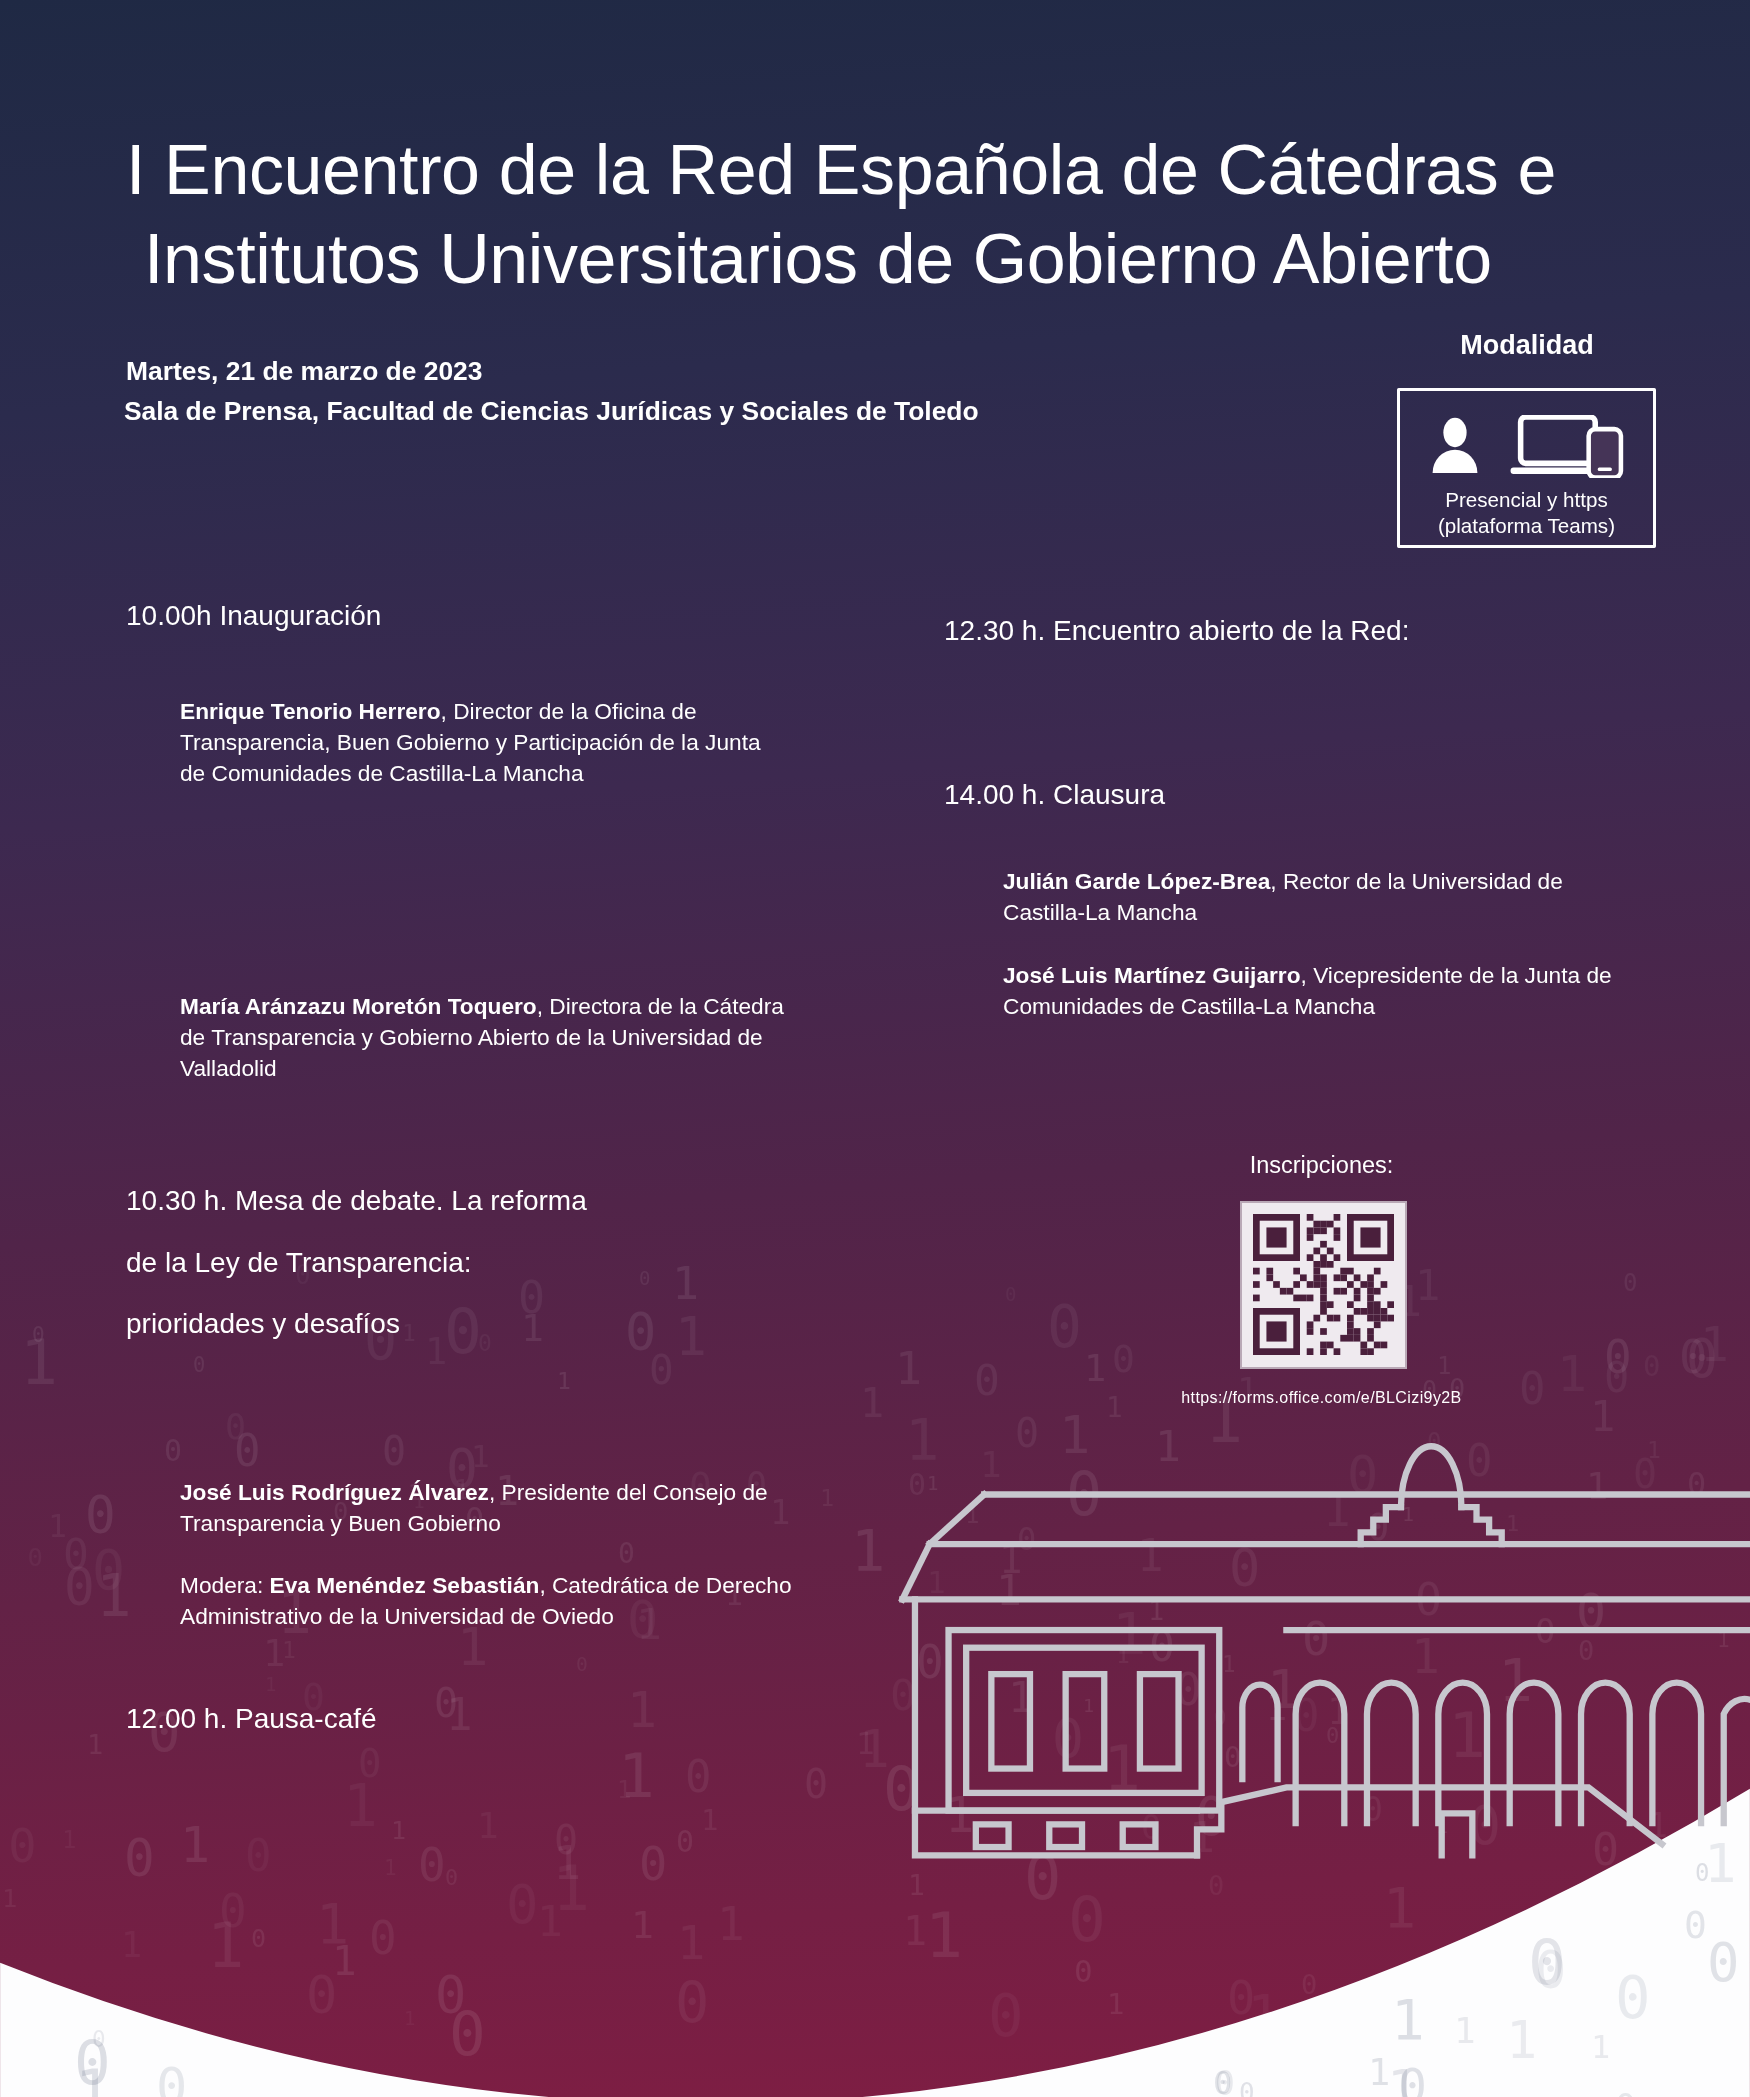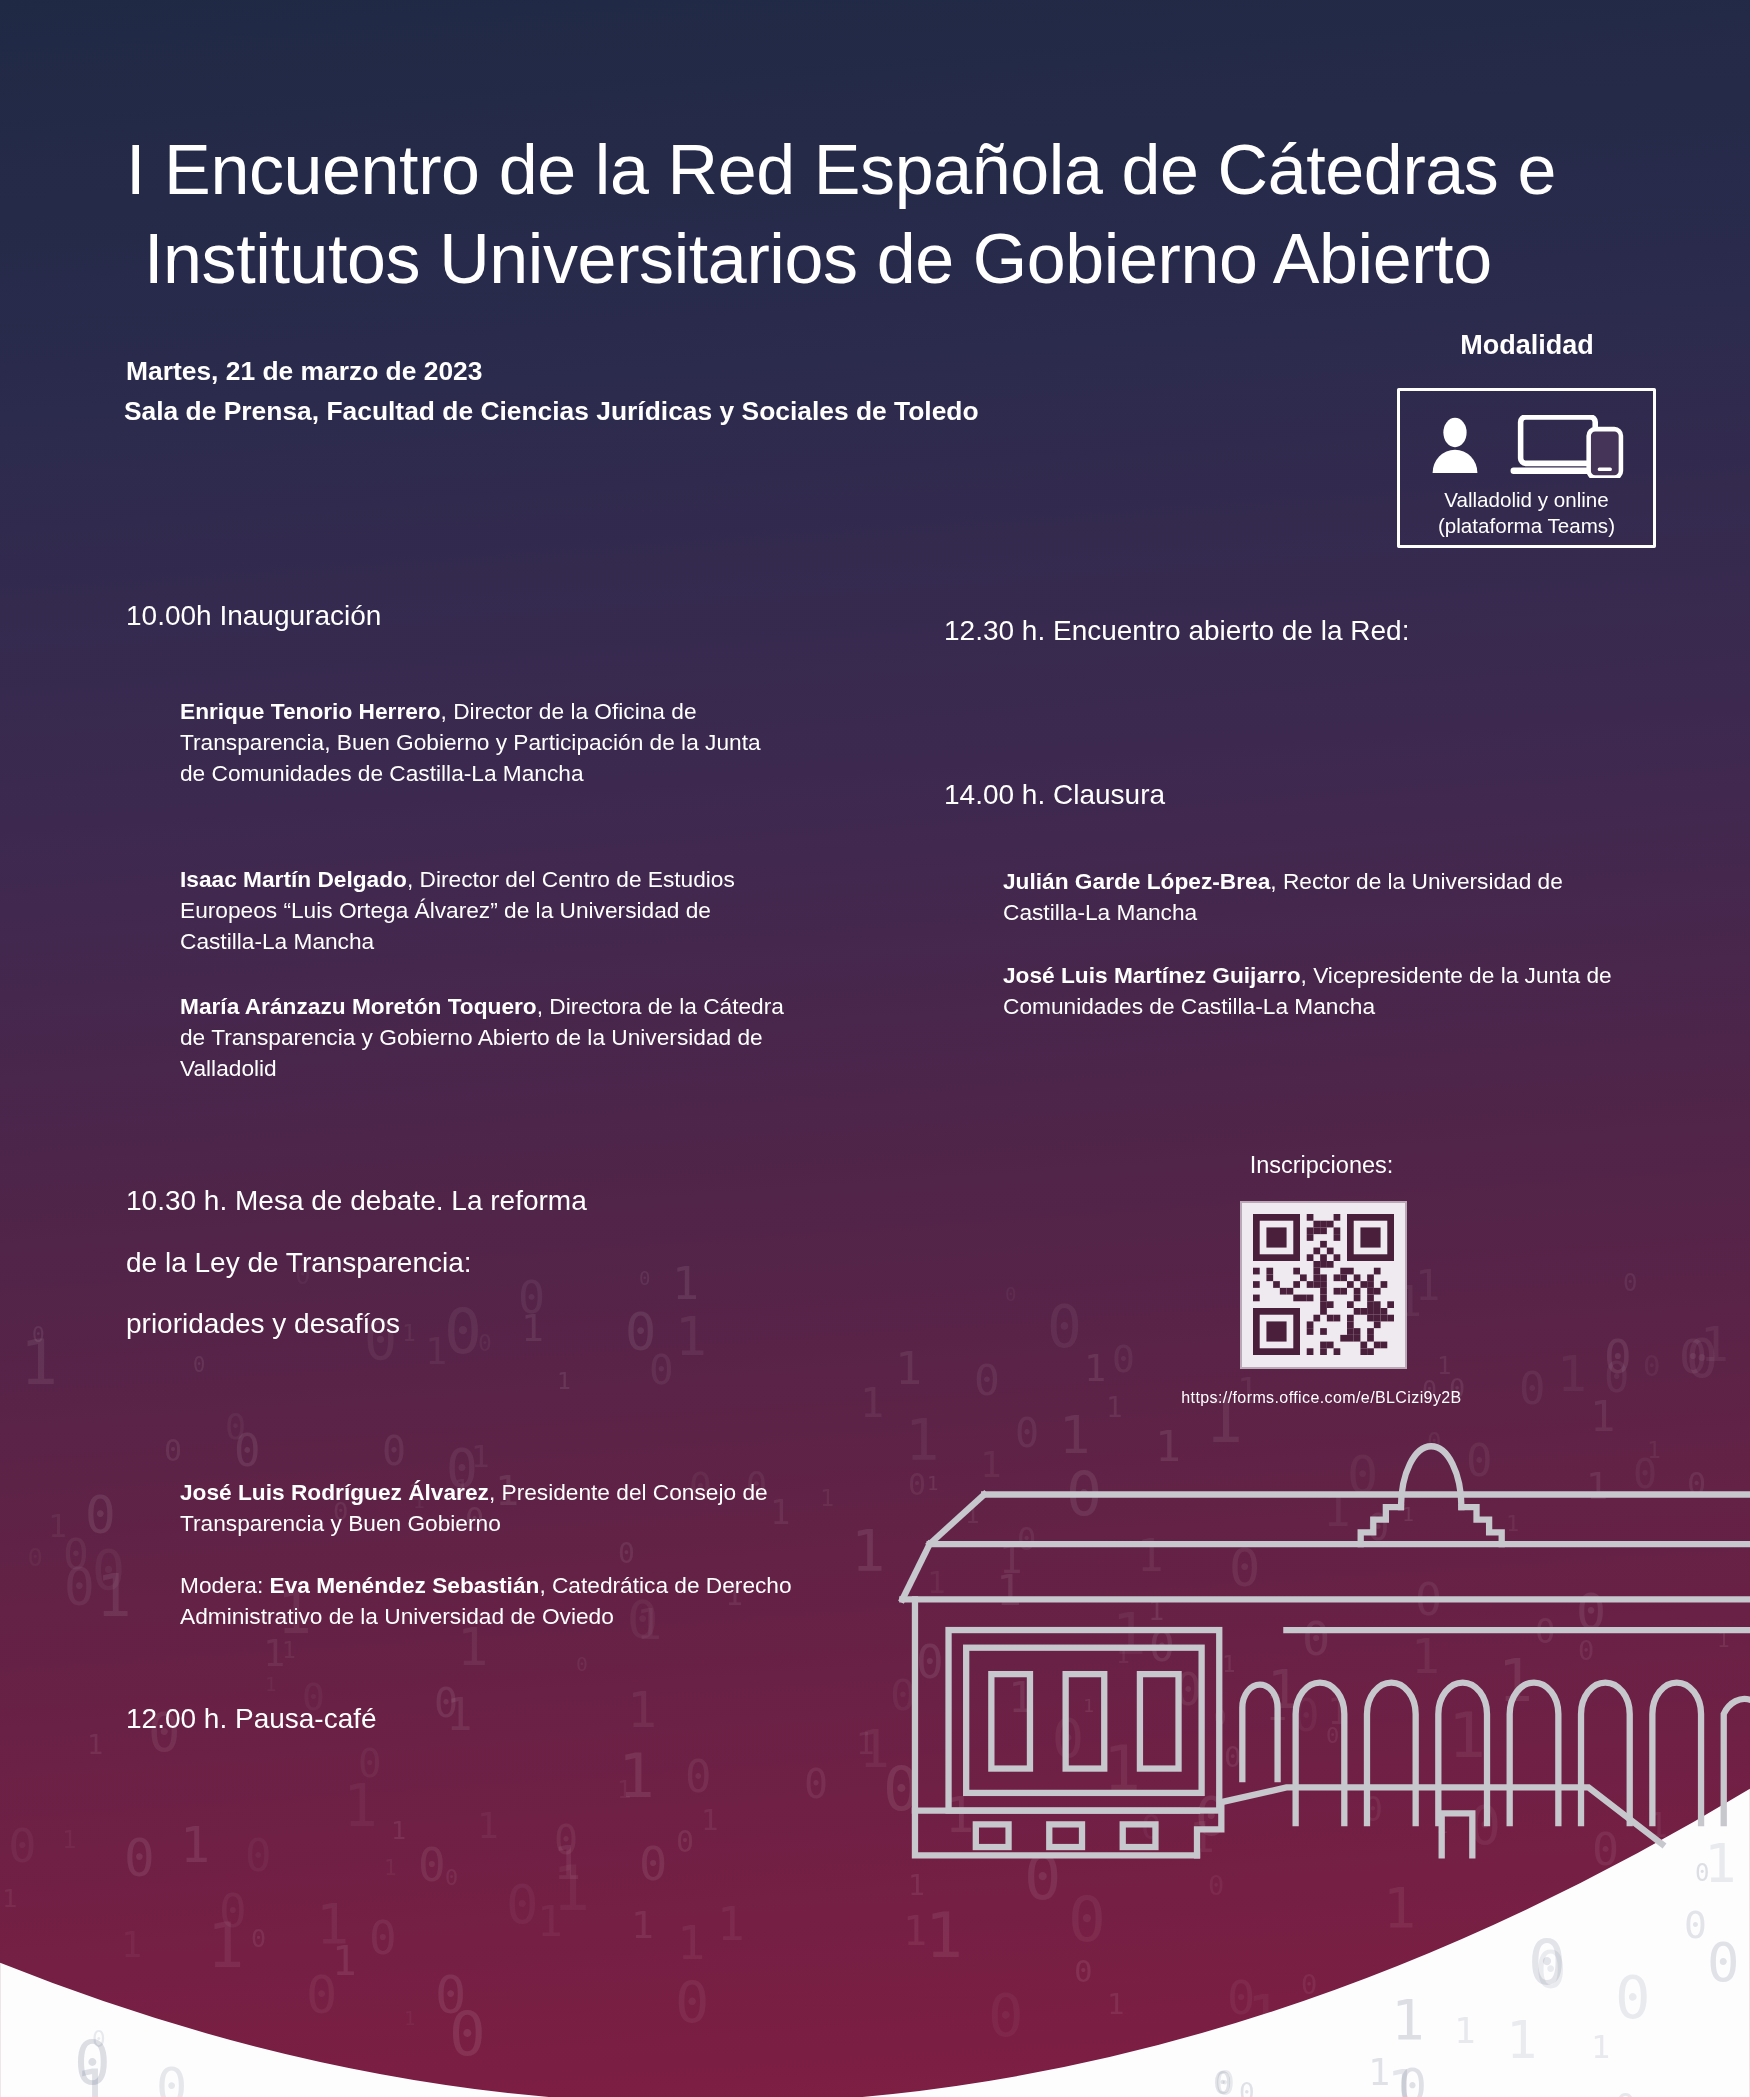--- a/index.html
+++ b/index.html
@@ -311,31 +311,28 @@
       </svg>
     </div>
     <div class="abs" style="left:109px;top:24px">
       <svg width="117" height="63" viewBox="0 0 230 125">
         <rect x="22" y="4" width="148" height="92" rx="10" fill="none" stroke="#ffffff" stroke-width="11"></rect>
         <rect x="2" y="104" width="186" height="13" rx="6" fill="#ffffff"></rect>
         <rect x="157" y="28" width="64" height="96" rx="13" fill="#453457" stroke="#ffffff" stroke-width="9"></rect>
         <rect x="175" y="104" width="28" height="7" rx="3" fill="#ffffff"></rect>
       </svg>
     </div>
-    <div class="abs center mod-line" style="left:0;top:96px;width:253px">Valladolid y online</div>
+    <div class="abs center mod-line" style="left:0;top:96px;width:253px">Presencial y https</div>
     <div class="abs center mod-line" style="left:0;top:122px;width:253px">(plataforma Teams)</div>
   </div>
 
   <div class="abs z3 h" style="left:126px;top:600px">10.00h Inauguración</div>
 
   <div class="abs z3 sp" style="left:180px;top:696px">
     <b>Enrique Tenorio Herrero</b><span>, Director de la Oficina de Transparencia, Buen Gobierno y Participación de la Junta de Comunidades de Castilla-La Mancha</span>
-  </div>
-  <div class="abs z3 sp" style="left:180px;top:864px">
-    <b>Isaac Martín Delgado</b><span>, Director del Centro de Estudios Europeos “Luis Ortega Álvarez” de la Universidad de Castilla-La Mancha</span>
   </div>
   <div class="abs z3 sp" style="left:180px;top:991px">
     <b>María Aránzazu Moretón Toquero</b><span>, Directora de la Cátedra de Transparencia y Gobierno Abierto de la Universidad de Valladolid</span>
   </div>
 
   <div class="abs z3 h hl" style="left:126px;top:1170px">10.30 h. Mesa de debate. La reforma</div>
   <div class="abs z3 h hl" style="left:126px;top:1232px">de la Ley de Transparencia:</div>
   <div class="abs z3 h hl" style="left:126px;top:1293px">prioridades y desafíos</div>
 
   <div class="abs z3 sp" style="left:180px;top:1477px">

